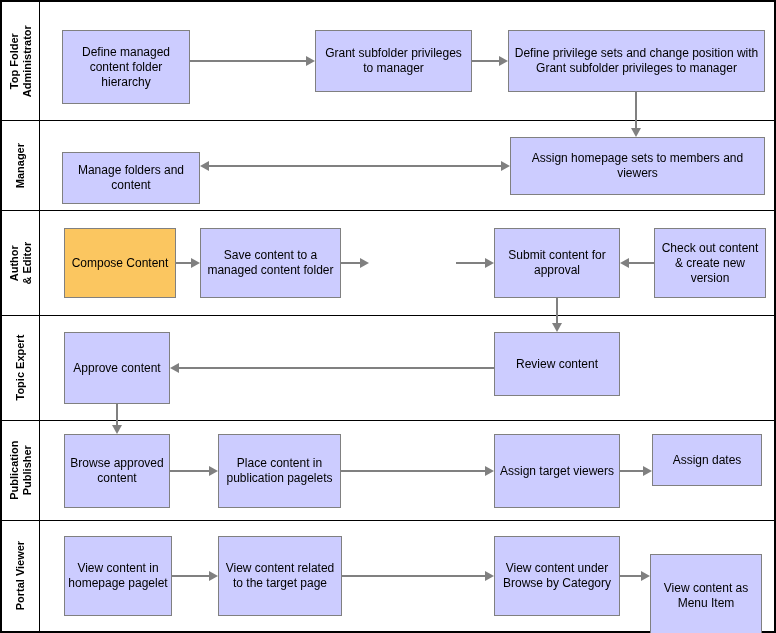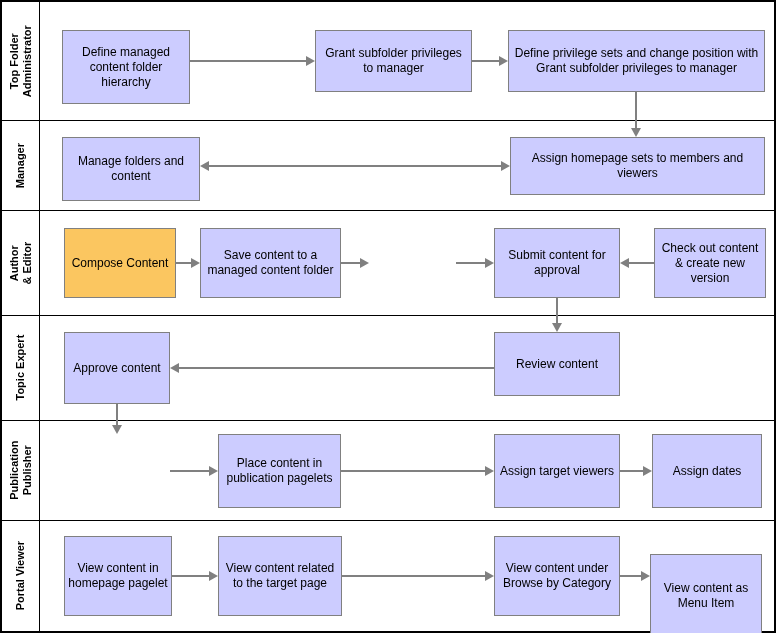--- a/index.html
+++ b/index.html
@@ -116,21 +116,21 @@
   <div class="box" style="left:60px;top:28px;width:128px;height:74px">
       <span>Define managed content folder hierarchy</span>
     </div>
   <div class="box" style="left:313px;top:28px;width:157px;height:62px">
       <span>Grant subfolder privileges to manager</span>
     </div>
   <div class="box" style="left:506px;top:28px;width:257px;height:62px">
       <span>Define privilege sets and change position with Grant subfolder privileges to manager</span>
     </div>
 
-  <div class="box" style="left:60px;top:135px;width:138px;height:64px">
+  <div class="box" style="left:60px;top:150px;width:138px;height:52px">
       <span>Manage folders and content</span>
     </div>
   <div class="box" style="left:508px;top:135px;width:255px;height:58px">
       <span>Assign homepage sets to members and viewers</span>
     </div>
 
   <div class="box highlight" style="left:62px;top:226px;width:112px;height:70px">
       <span>Compose Content</span>
     </div>
   <div class="box" style="left:198px;top:226px;width:141px;height:70px">
@@ -143,27 +143,30 @@
       <span>Check out content &amp; create new version</span>
     </div>
 
   <div class="box" style="left:62px;top:330px;width:106px;height:72px">
       <span>Approve content</span>
     </div>
   <div class="box" style="left:492px;top:330px;width:126px;height:64px">
       <span>Review content</span>
     </div>
 
+  <div class="box" style="left:62px;top:432px;width:106px;height:74px">
+      <span>Browse approved content</span>
+    </div>
   <div class="box" style="left:216px;top:432px;width:123px;height:74px">
       <span>Place content in publication pagelets</span>
     </div>
   <div class="box" style="left:492px;top:432px;width:126px;height:74px">
       <span>Assign target viewers</span>
     </div>
-  <div class="box" style="left:650px;top:432px;width:110px;height:74px">
+  <div class="box" style="left:650px;top:432px;width:110px;height:52px">
       <span>Assign dates</span>
     </div>
 
   <div class="box" style="left:62px;top:534px;width:108px;height:80px">
       <span>View content in homepage pagelet</span>
     </div>
   <div class="box" style="left:216px;top:534px;width:124px;height:80px">
       <span>View content related to the target page</span>
     </div>
   <div class="box" style="left:492px;top:534px;width:126px;height:80px">

